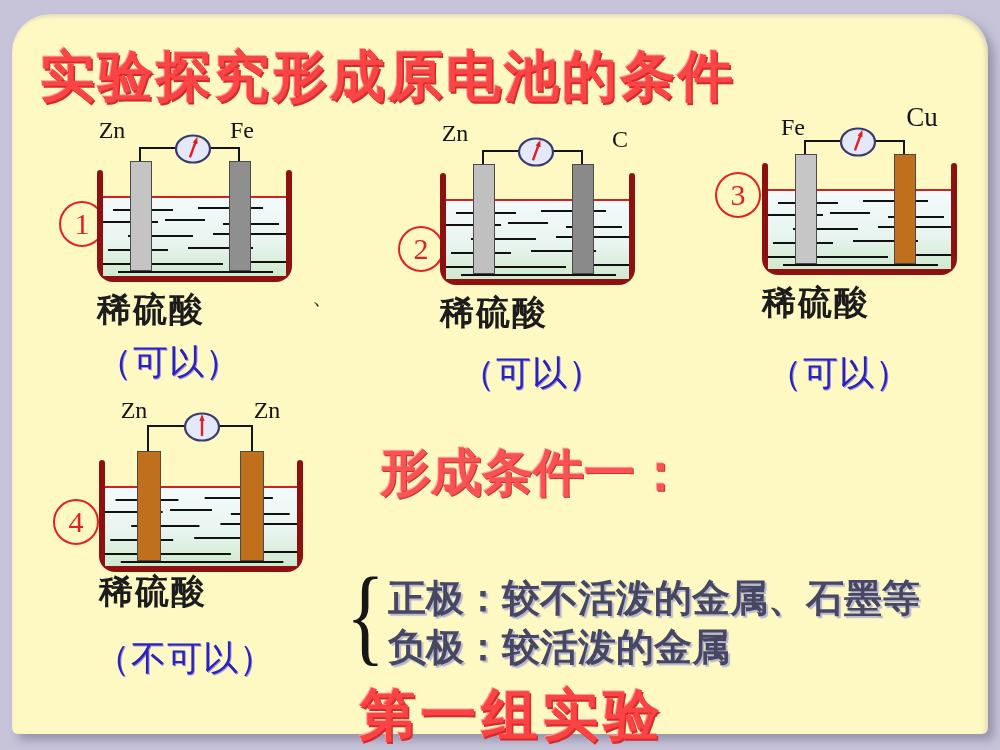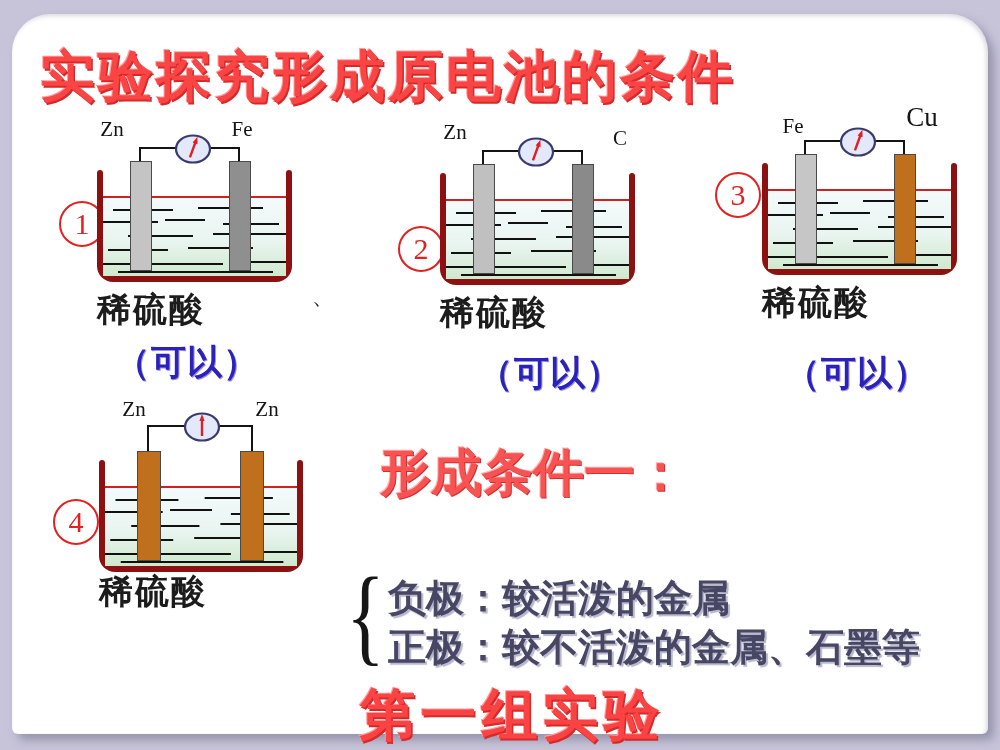--- a/index.html
+++ b/index.html
@@ -3,21 +3,21 @@
 <meta charset="utf-8">
 <style>
   html,body{margin:0;padding:0;}
   body{
     width:1000px;height:750px;overflow:hidden;position:relative;
     background:#c7c4da;
     font-family:"Liberation Serif","DejaVu Serif",serif;
   }
   #slide-panel{
     position:absolute;left:12px;top:14px;width:976px;height:720px;
-    background:#ffffff;
+    background:#fef9c3;
     border-radius:38px 38px 6px 6px;
     box-shadow:6px 6px 10px rgba(110,110,135,.55), inset -2px 2px 4px rgba(150,150,170,.35);
   }
   
   .slide-title{
     position:absolute;left:28px;top:26px;width:780px;
     font-size:55px;font-weight:bold;letter-spacing:3px;
     color:#fb4545;
     text-shadow:1.5px 1.5px 0 #d42a2a, -1px -1px 0 #ff9d9d;
     white-space:nowrap;
@@ -34,21 +34,21 @@
     border:2.5px solid #e02222;border-radius:50%;
     color:#e02222;font-size:30px;line-height:42px;text-align:center;
     font-family:"Liberation Serif",serif;
   }
   .c2 .badge{top:114px;left:8px;}
   .c3 .badge{top:70px;left:3px;}
   .c4 .badge{top:100px;left:6px;}
 
   .elabel{
     position:absolute;width:50px;text-align:center;
-    font-size:21px;color:#141414;font-family:"Liberation Serif",serif;
+    font-size:24px;color:#141414;font-family:"Liberation Serif",serif;
   }
   .left-label{left:40px;top:8px;}
   .right-label{left:170px;top:8px;}
   .c2 .right-label{left:205px;top:14px;}
   .c3 .left-label{left:56px;top:12px;}
   .c3 .right-label{left:185px;top:0px;font-size:27px;}
   .c4 .left-label{left:62px;top:-2px;}
   .c4 .right-label{left:195px;top:-2px;}
 
   .wire{position:absolute;background:#141414;}
@@ -92,22 +92,22 @@
   .hatch{position:absolute;left:0;top:0;width:100%;height:100%;}
 
   .caption{
     position:absolute;left:50px;top:178px;width:195px;
     font-size:34px;color:#1c1c1c;font-weight:600;letter-spacing:2px;
     font-family:"Liberation Serif",serif;
   }
   .c4 .caption{left:52px;width:204px;top:170px;}
 
   .verdict{
-    position:absolute;left:50px;top:230px;width:180px;text-align:center;
-    font-size:35px;font-weight:bold;color:#2b22bb;letter-spacing:1px;
+    position:absolute;left:50px;top:230px;width:180px;
+    font-size:35px;font-weight:normal;color:#2b22bb;letter-spacing:1px;
     text-shadow:1px 1px 0 #9a94e0;white-space:nowrap;
   }
   .c2 .verdict{left:70px;top:238px;}
   .c3 .verdict{left:55px;top:248px;}
   .c4 .verdict{left:48px;top:236px;}
 
   .stray-mark{position:absolute;left:300px;top:268px;font-size:22px;color:#222;}
 
   
   .condition{
@@ -299,29 +299,30 @@
               <line x1="5" y1="52" x2="65" y2="52"></line>
             <line x1="85" y1="50" x2="150" y2="50"></line>
               <line x1="0" y1="66" x2="120" y2="66"></line>
             <line x1="130" y1="64" x2="183" y2="64"></line>
               <line x1="15" y1="74" x2="170" y2="74"></line>
           </g>
         </svg>
       </div>
     </div>
     <div class="caption">稀硫酸</div>
+    <div class="verdict">（不可以）</div>
   </div>
 
   <div class="stray-mark">、</div>
 
   <div class="condition">
     <div>形成条件一：</div>
   </div>
 
   <div class="notes">
     <span class="brace">{</span>
+    <div class="note-line">正极：较不活泼的金属、石墨等</div>
     <div class="note-line">负极：较活泼的金属</div>
-    <div class="note-line">正极：较不活泼的金属、石墨等</div>
   </div>
 
   <div class="slide-footer">第一组实验</div>
 
 </div>
 
 </body></html>

